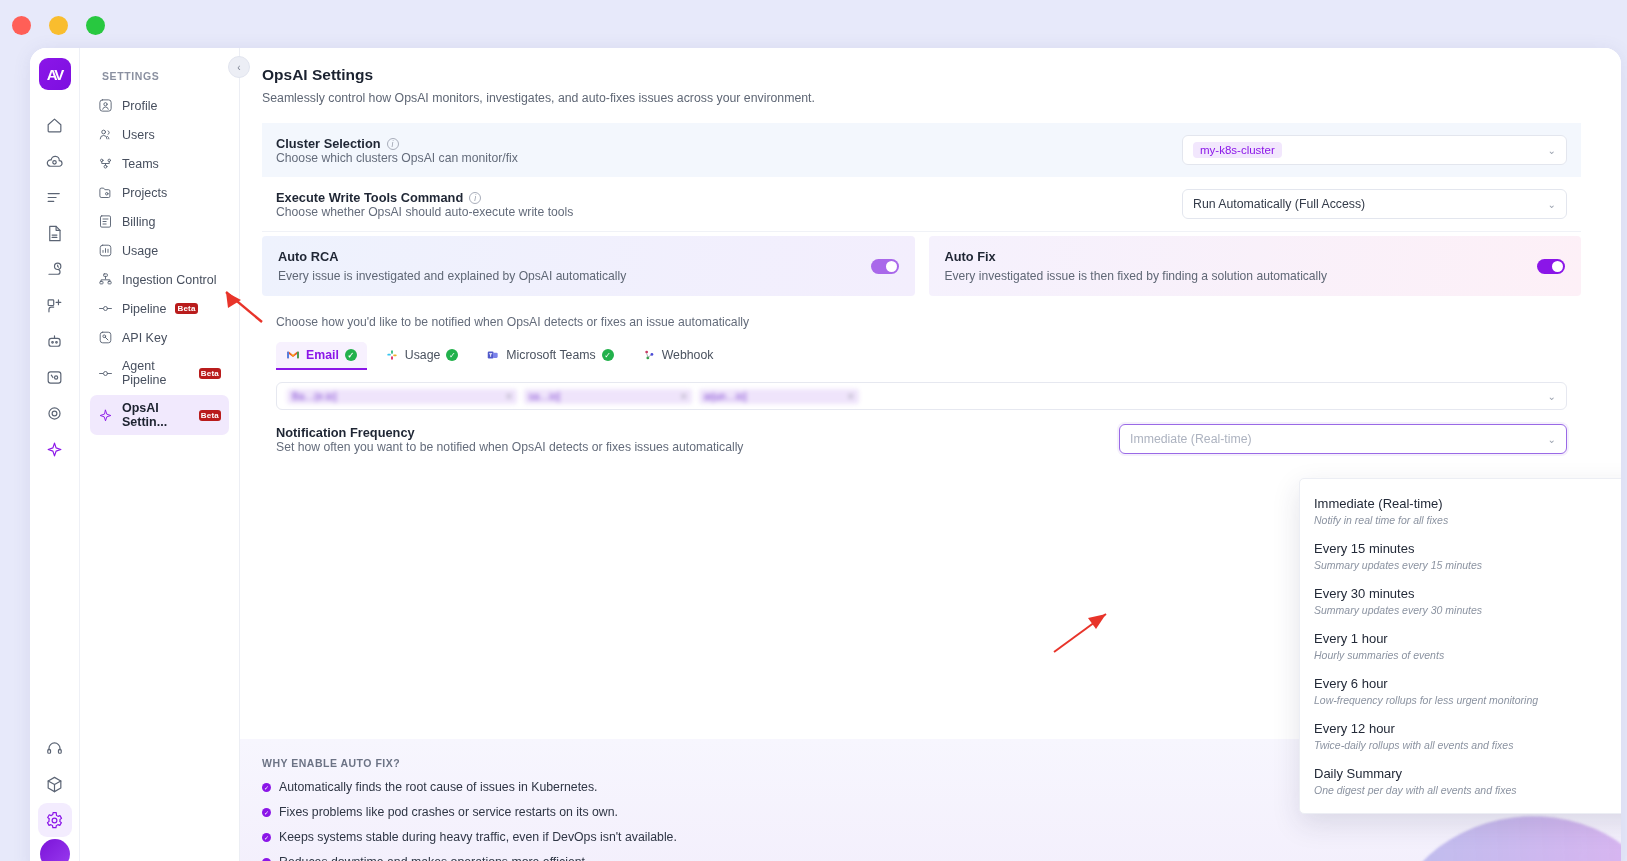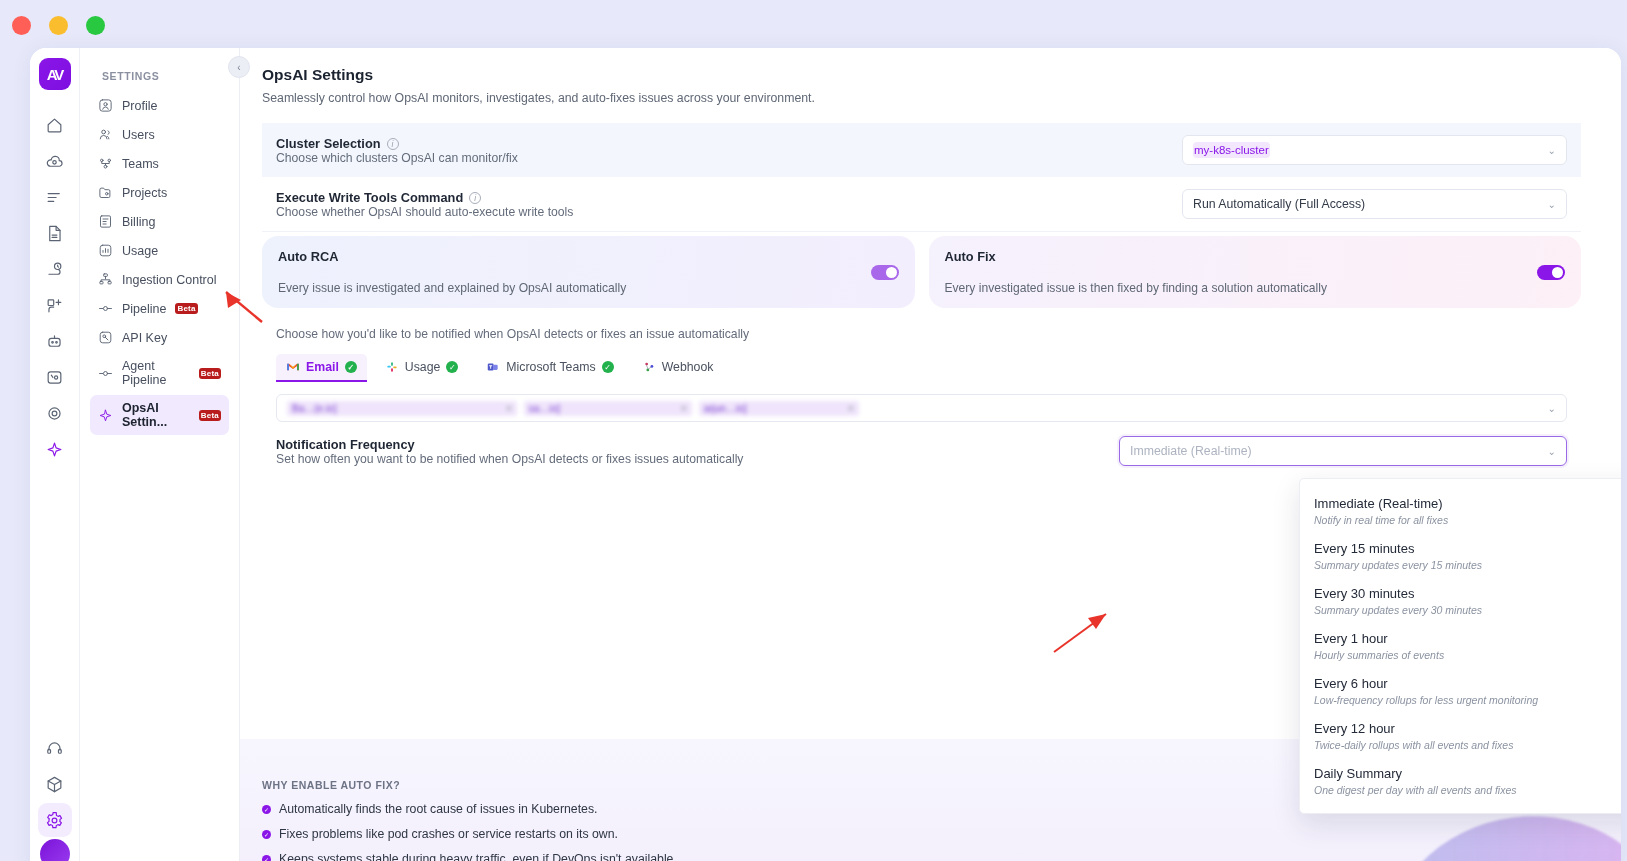--- a/index.html
+++ b/index.html
@@ -118,33 +118,33 @@
   
   .sel{
     width:385px;height:30px;border:1px solid #e3e6ee;border-radius:6px;
     background:#fff;display:flex;align-items:center;
     padding:0 10px; font-size:12.3px;color:#333b49; position:relative;
     cursor:pointer;
   }
   .sel .caret{ margin-left:auto;color:#9aa1ae;font-size:10px; }
   .chip{
     background:#f2e7fd;color:#8b16e8;font-size:11.5px;
-    padding:2px 1px;border-radius:4px;
+    padding:2px 7px;border-radius:4px;
   }
 
   
   .cards{ display:flex; gap:14px; padding:4px 0 0 0; }
   .card{
-    flex:1 1 0; border-radius:16px; padding:13px 16px;
+    flex:1 1 0; border-radius:4px; padding:13px 16px;
     display:flex;align-items:center;justify-content:space-between;
   }
   .card.rca{ background:linear-gradient(100deg,#eef2fd 0%,#f3eefd 100%); }
   .card.fix{ background:linear-gradient(100deg,#f5f1fd 0%,#fdf0f7 100%); }
   .card-t{ font-size:12.8px;font-weight:700;color:#1f2634; }
-  .card-s{ font-size:12.1px;color:#5f6775;margin-top:17px; }
+  .card-s{ font-size:12.1px;color:#5f6775;margin-top:5px; }
   .toggle{
     width:28px;height:15px;border-radius:9px;background:#a968ea;
     position:relative;flex:0 0 28px;cursor:pointer;
   }
   .toggle.on2{ background:#8b16e8; }
   .toggle::after{
     content:"";position:absolute;right:2px;top:2px;
     width:11px;height:11px;border-radius:50%;background:#fff;
   }
 
@@ -195,21 +195,21 @@
   .mi{ padding:8px 14px 7px 14px; cursor:pointer; }
   .mi-t{ font-size:13px;color:#232a38; }
   .mi-s{ font-size:10.5px;color:#8b93a1;font-style:italic;margin-top:3px; }
 
   
   .why{
     position:absolute;left:0;right:0;bottom:0;height:140px;
     background:linear-gradient(180deg,#f7f6fe 0%,#f3effc 100%);
     padding:18px 0 0 22px; overflow:hidden;
   }
-  .why-h{ font-size:10.5px;font-weight:700;color:#6c7385;letter-spacing:.5px;margin-top:22px; }
+  .why-h{ font-size:10.5px;font-weight:700;color:#6c7385;letter-spacing:.5px; }
   .why li{
     list-style:none;display:flex;align-items:center;gap:8px;
     font-size:12.3px;color:#2f3645;margin-top:11px;
   }
   .bullet{
     width:9px;height:9px;border-radius:50%;background:#8b16e8;color:#fff;
     font-size:6px;display:inline-flex;align-items:center;justify-content:center;flex:0 0 9px;
   }
   .deco{
     position:absolute;right:-40px;bottom:-58px;width:280px;height:120px;

